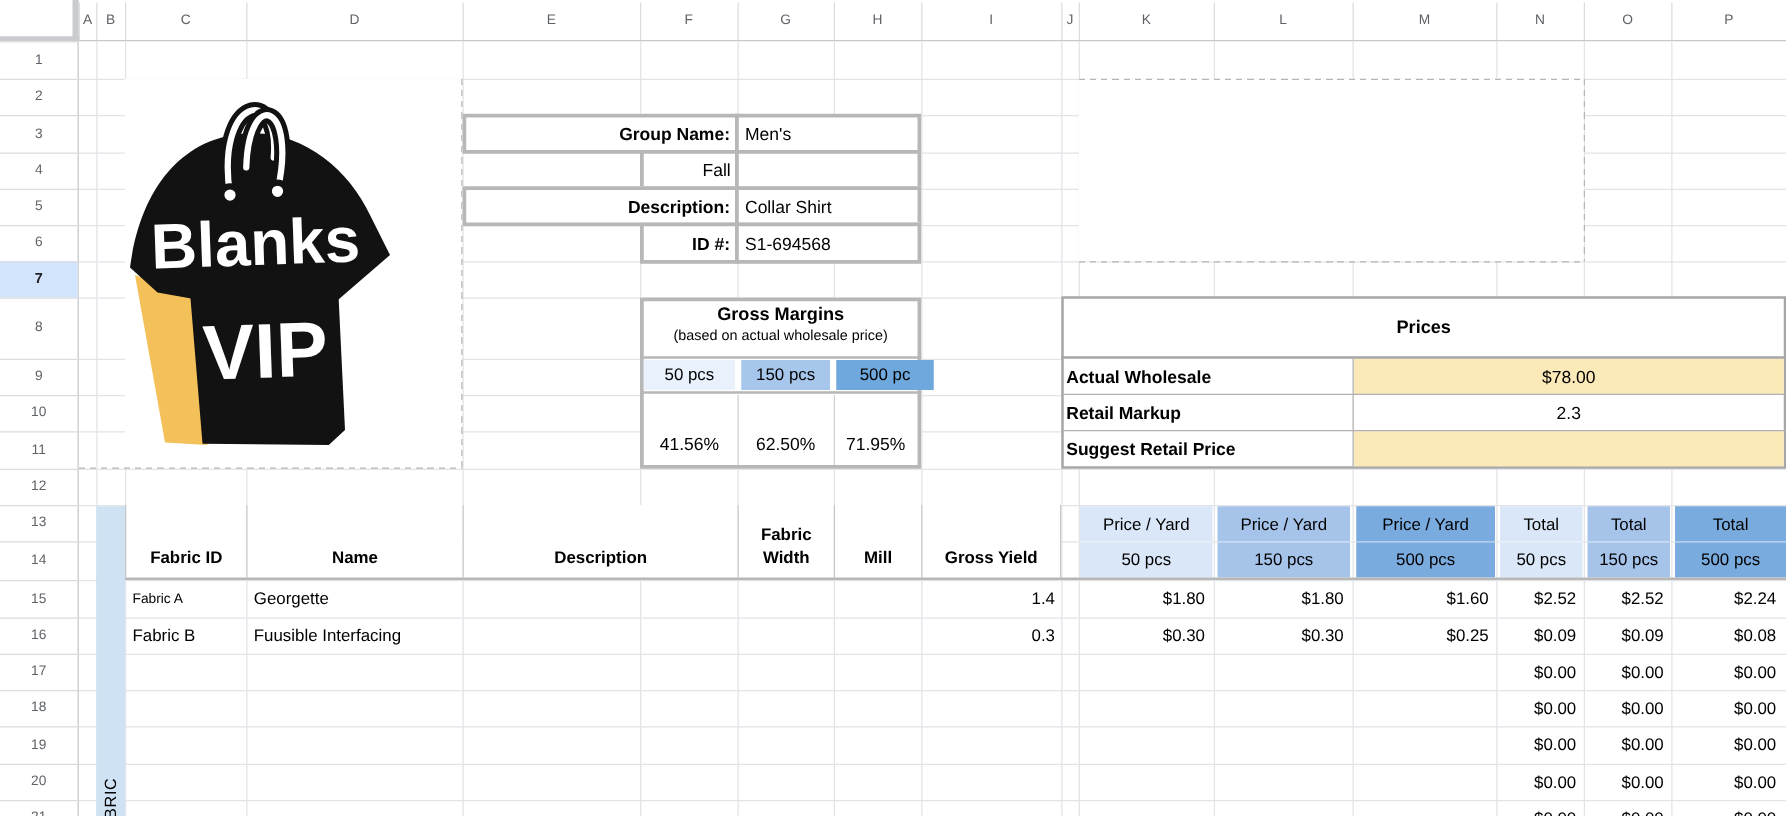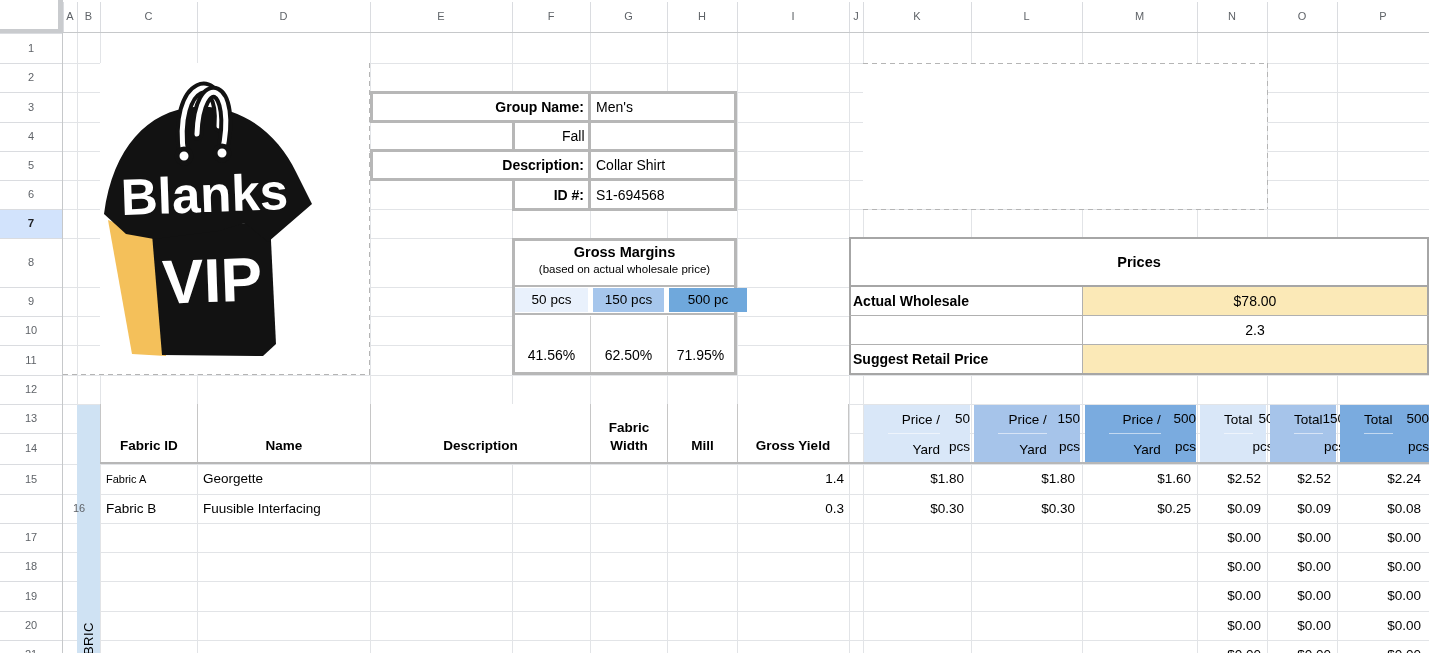--- a/index.html
+++ b/index.html
@@ -19,21 +19,21 @@
   .t-light{background:#d9e7f8;}
   .t-mid{background:#a6c4ea;}
   .t-dark{background:#7aabdf;}
   .gm-light{background:#e9f1fc;}
   .gm-mid{background:#a6c6ec;}
   .gm-dark{background:#6fa8dc;}
   .cream{background:#fbe9b7;}
   .hdrblock{position:absolute;box-sizing:border-box;background:#fff;border-left:1px solid #c6c6c6;
             display:flex;align-items:flex-end;justify-content:center;text-align:center;
             font-weight:bold;font-size:13.5px;line-height:1.35;padding-bottom:7px;}
-  .tierhdr{position:absolute;box-sizing:border-box;display:flex;flex-direction:row;text-align:right;font-size:13.5px;padding-left:24px;}
+  .tierhdr{position:absolute;box-sizing:border-box;display:flex;flex-direction:column;text-align:center;font-size:13.5px;}
   .tierhdr .r1{height:28px;line-height:30px;border-bottom:1px solid rgba(255,255,255,.55);}
   .tierhdr .r2{height:29px;line-height:28px;}
 </style>
 </head>
 <body>
 
 <div id="sheet">
 
   <div id="gridlines">
       <div class="gl" style="left: 77px; top: 33px; width: 1px; height: 620px;"></div>
@@ -113,20 +113,21 @@
   <div class="abs" style="left:849px;top:237px;width:580px;height:138px;background:#fff;border:2px solid #a6a6a6;"></div>
   <div class="cell b center" style="left:851px;top:239px;width:576px;height:46px;line-height:46px;font-size:14.5px;">Prices</div>
   <div class="cell cream" style="left:1083px;top:287px;width:344px;height:29px;"></div>
   <div class="cell cream" style="left:1083px;top:345px;width:344px;height:28px;"></div>
   <div class="abs" style="left:849px;top:285px;width:580px;height:2px;background:#a6a6a6;"></div>
   <div class="abs" style="left:849px;top:315px;width:580px;height:1px;background:#b0b0b0;"></div>
   <div class="abs" style="left:849px;top:344px;width:580px;height:1px;background:#b0b0b0;"></div>
   <div class="abs" style="left:1082px;top:287px;width:1px;height:86px;background:#b0b0b0;"></div>
   <div class="cell b" style="left:853px;top:288px;width:225px;height:27px;line-height:27px;font-size:14px;">Actual Wholesale</div>
   <div class="cell center" style="left:1083px;top:288px;width:344px;height:27px;line-height:27px;font-size:14px;">$78.00</div>
+  <div class="cell b" style="left:853px;top:317px;width:225px;height:26px;line-height:26px;font-size:14px;">Retail Markup</div>
   <div class="cell center" style="left:1083px;top:317px;width:344px;height:26px;line-height:26px;font-size:14px;">2.3</div>
   <div class="cell b" style="left:853px;top:346px;width:228px;height:26px;line-height:26px;font-size:14px;">Suggest Retail Price</div>
 
   <div class="hdrblock" style="left:100px;top:404px;width:97px;height:58px;">
       <span>Fabric ID</span>
     </div>
   <div class="hdrblock" style="left:197px;top:404px;width:173px;height:58px;">
       <span>Name</span>
     </div>
   <div class="hdrblock" style="left:370px;top:404px;width:220px;height:58px;">
@@ -289,21 +290,21 @@
       <div class="hdrtxt" style="left: 0px; top: 345px; width: 62px; height: 30px; line-height: 30px;">11</div>
       <div class="hsep" style="left: 0px; top: 345px; width: 62px; height: 1px;"></div>
       <div class="hdrtxt" style="left: 0px; top: 375px; width: 62px; height: 29px; line-height: 29px;">12</div>
       <div class="hsep" style="left: 0px; top: 375px; width: 62px; height: 1px;"></div>
       <div class="hdrtxt" style="left: 0px; top: 404px; width: 62px; height: 29px; line-height: 29px;">13</div>
       <div class="hsep" style="left: 0px; top: 404px; width: 62px; height: 1px;"></div>
       <div class="hdrtxt" style="left: 0px; top: 433px; width: 62px; height: 31px; line-height: 31px;">14</div>
       <div class="hsep" style="left: 0px; top: 433px; width: 62px; height: 1px;"></div>
       <div class="hdrtxt" style="left: 0px; top: 464px; width: 62px; height: 30px; line-height: 30px;">15</div>
       <div class="hsep" style="left: 0px; top: 464px; width: 62px; height: 1px;"></div>
-      <div class="hdrtxt" style="left: 0px; top: 494px; width: 62px; height: 29px; line-height: 29px; margin-left: 48px;">16</div>
+      <div class="hdrtxt" style="left: 0px; top: 494px; width: 62px; height: 29px; line-height: 29px;">16</div>
       <div class="hsep" style="left: 0px; top: 494px; width: 62px; height: 1px;"></div>
       <div class="hdrtxt" style="left: 0px; top: 523px; width: 62px; height: 29px; line-height: 29px;">17</div>
       <div class="hsep" style="left: 0px; top: 523px; width: 62px; height: 1px;"></div>
       <div class="hdrtxt" style="left: 0px; top: 552px; width: 62px; height: 29px; line-height: 29px;">18</div>
       <div class="hsep" style="left: 0px; top: 552px; width: 62px; height: 1px;"></div>
       <div class="hdrtxt" style="left: 0px; top: 581px; width: 62px; height: 30px; line-height: 30px;">19</div>
       <div class="hsep" style="left: 0px; top: 581px; width: 62px; height: 1px;"></div>
       <div class="hdrtxt" style="left: 0px; top: 611px; width: 62px; height: 29px; line-height: 29px;">20</div>
       <div class="hsep" style="left: 0px; top: 611px; width: 62px; height: 1px;"></div>
       <div class="hdrtxt" style="left: 0px; top: 640px; width: 62px; height: 29px; line-height: 29px;">21</div>

